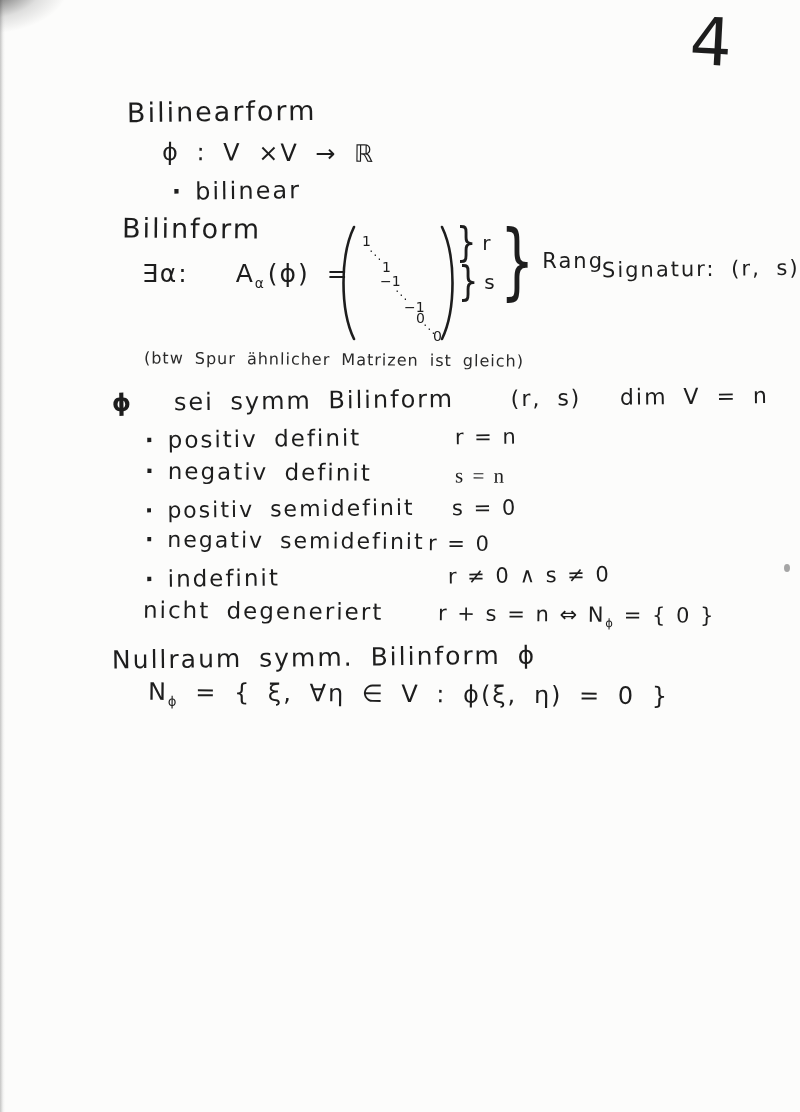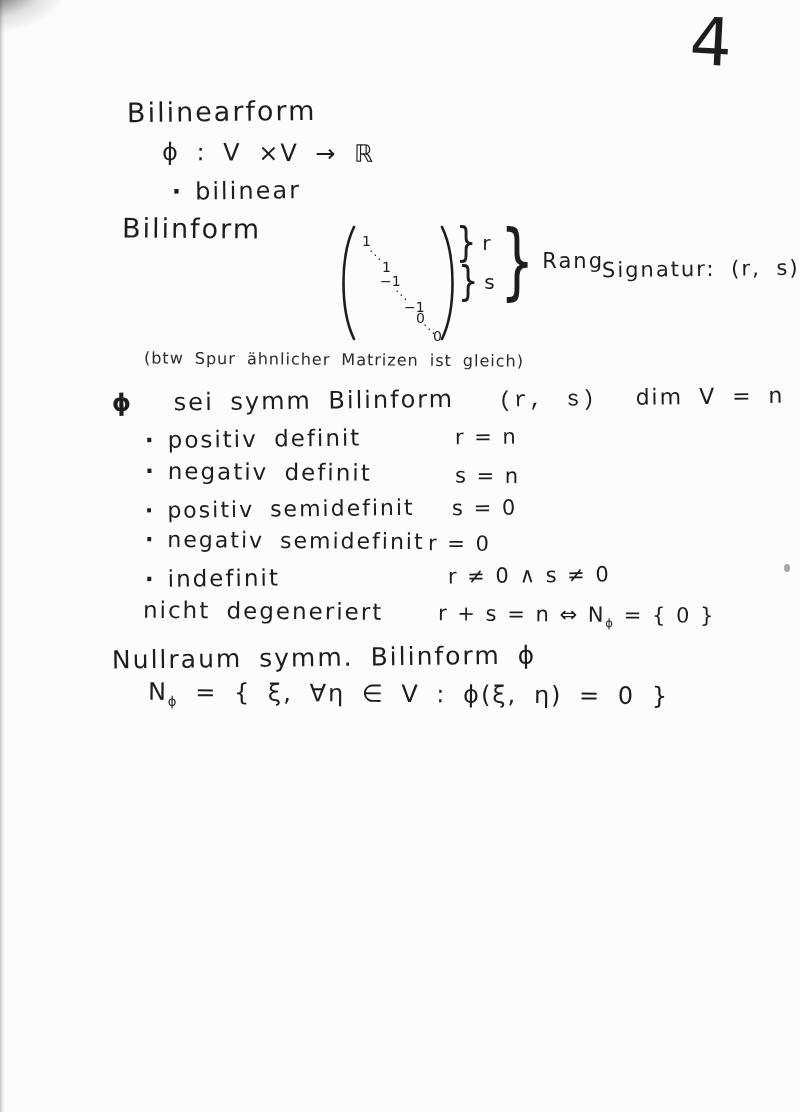--- a/index.html
+++ b/index.html
@@ -58,20 +58,24 @@
   <div class="page-number">4</div>
 
   <div class="l title rota" style="left:127px;top:97px;">Bilinearform</div>
   <div class="l body24 rotb" style="left:162px;top:140px;">ϕ : V ×V → ℝ</div>
   <div class="l body24 rota" style="left:172px;top:178px;">
     <span class="dot">·</span><span>bilinear</span>
   </div>
 
   <div class="l title rotb" style="left:122px;top:214px;">Bilinform</div>
 
+  <div class="l" style="left:142px;top:260px;font-size:25px;">
+    <span>∃α:</span>
+    <span style="margin-left:30px;">A</span><sub class="sb">α</sub><span style="margin-left:2px;">(ϕ) =</span>
+  </div>
 
   <svg class="matrix" style="left:332px;top:222px;" width="132" height="122" viewBox="0 0 132 122">
     <path d="M22,5 C8,34 8,88 22,117"></path>
     <path d="M110,5 C124,34 124,88 110,117"></path>
     <text x="30" y="24">1</text>
     <text x="37" y="37" class="dots">⋱</text>
     <text x="50" y="50">1</text>
     <text x="48" y="64">−1</text>
     <text x="63" y="77" class="dots">⋱</text>
     <text x="72" y="90">−1</text>
@@ -93,31 +97,31 @@
       <span class="brace-label" style="font-size:21px;margin-left:6px;">Rang</span>
   </div>
 
   <div class="l rota" style="left:602px;top:258px;font-size:21px;">Signatur: (r, s)</div>
 
   <div class="l small-note rotb" style="left:144px;top:351px;">(btw  Spur ähnlicher Matrizen  ist gleich)</div>
 
   <div class="l rota" style="left:112px;top:386px;font-size:24px;">
     <span class="phi-bold">ϕ</span>
     <span style="margin-left:24px;">sei symm  Bilinform</span>
-    <span style="margin-left:28px;font-size:22px;font-family:Liberation Mono, monospace;">(r, s)</span>
+    <span style="margin-left:40px;font-size:22px;">(r, s)</span>
     <span style="margin-left:22px;font-size:22px;">dim V = n</span>
   </div>
 
   <div class="def-row rota" style="top:424px;">
     <span class="def-label" style="left:145px;"><span class="dot">·</span><span>positiv definit</span></span>
     <span class="val" style="left:455px;top:2px;">r = n</span>
   </div>
   <div class="def-row rotb" style="top:460px;">
     <span class="def-label" style="left:145px;"><span class="dot">·</span><span>negativ definit</span></span>
-    <span class="val" style="left:455px;top:3px;">s = n</span>
+    <span class="val" style="left:455px;top:3px;font-family:Liberation Serif, serif;">s = n</span>
   </div>
   <div class="def-row rota" style="top:495px;">
     <span class="def-label" style="left:145px;font-size:22px;"><span class="dot">·</span><span>positiv semidefinit</span></span>
     <span class="val" style="left:452px;top:2px;">s = 0</span>
   </div>
   <div class="def-row rotb" style="top:529px;">
     <span class="def-label" style="left:145px;font-size:22px;"><span class="dot">·</span><span>negativ semidefinit</span></span>
     <span class="val" style="left:428px;top:2px;">r = 0</span>
   </div>
   <div class="def-row rota" style="top:563px;">

